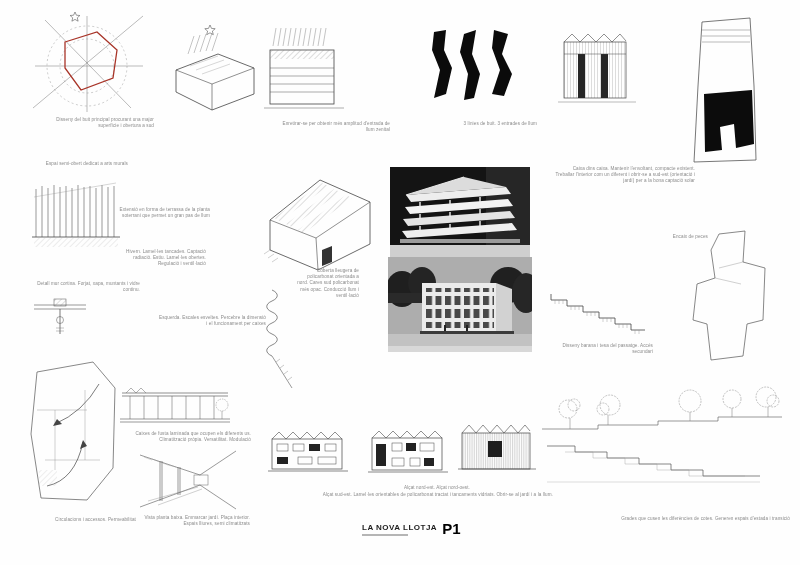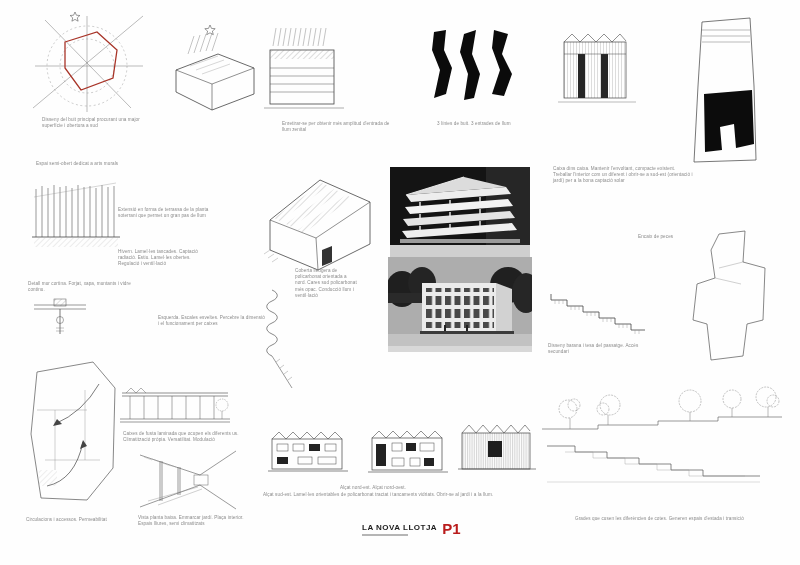--- a/index.html
+++ b/index.html
@@ -1,24 +1,24 @@
 <!DOCTYPE html>
 <html><head>
 <meta charset="utf-8">
 <style>
   html,body{margin:0;padding:0;}
   body{width:800px;height:565px;background:#d9d9d9;font-family:"Liberation Sans",sans-serif;}
-  #board{position:relative;width:800px;height:565px;background:#fefefe;overflow:hidden;}
+  #board{position:relative;width:800px;height:565px;background:#fefefe;overflow:hidden;text-align:right;}
   .sketch{position:absolute;}
   .photo{position:absolute;}
   .caption{position:absolute;font-size:4.6px;line-height:1.35;color:#8b8b8b;letter-spacing:0.1px;}
   .titleblock{position:absolute;display:flex;align-items:flex-end;gap:5px;}
   .tb-title{font-size:8px;font-weight:bold;letter-spacing:0.5px;color:#1c1c1c;}
   .tb-sub{width:46px;height:2px;background:#b5b5b5;margin-top:1.5px;}
-  .tb-sheet{font-size:15px;font-weight:bold;color:#b91c1c;line-height:0.85;}
+  .tb-sheet{font-size:15px;font-weight:bold;color:#000000;line-height:0.85;}
   svg{display:block;}
 </style>
 </head>
 <body>
 
 <div id="board">
 
   <svg width="0" height="0" style="position:absolute">
     <defs>
       <pattern id="pat-hatch" width="4" height="4" patternUnits="userSpaceOnUse" patternTransform="rotate(45)">

